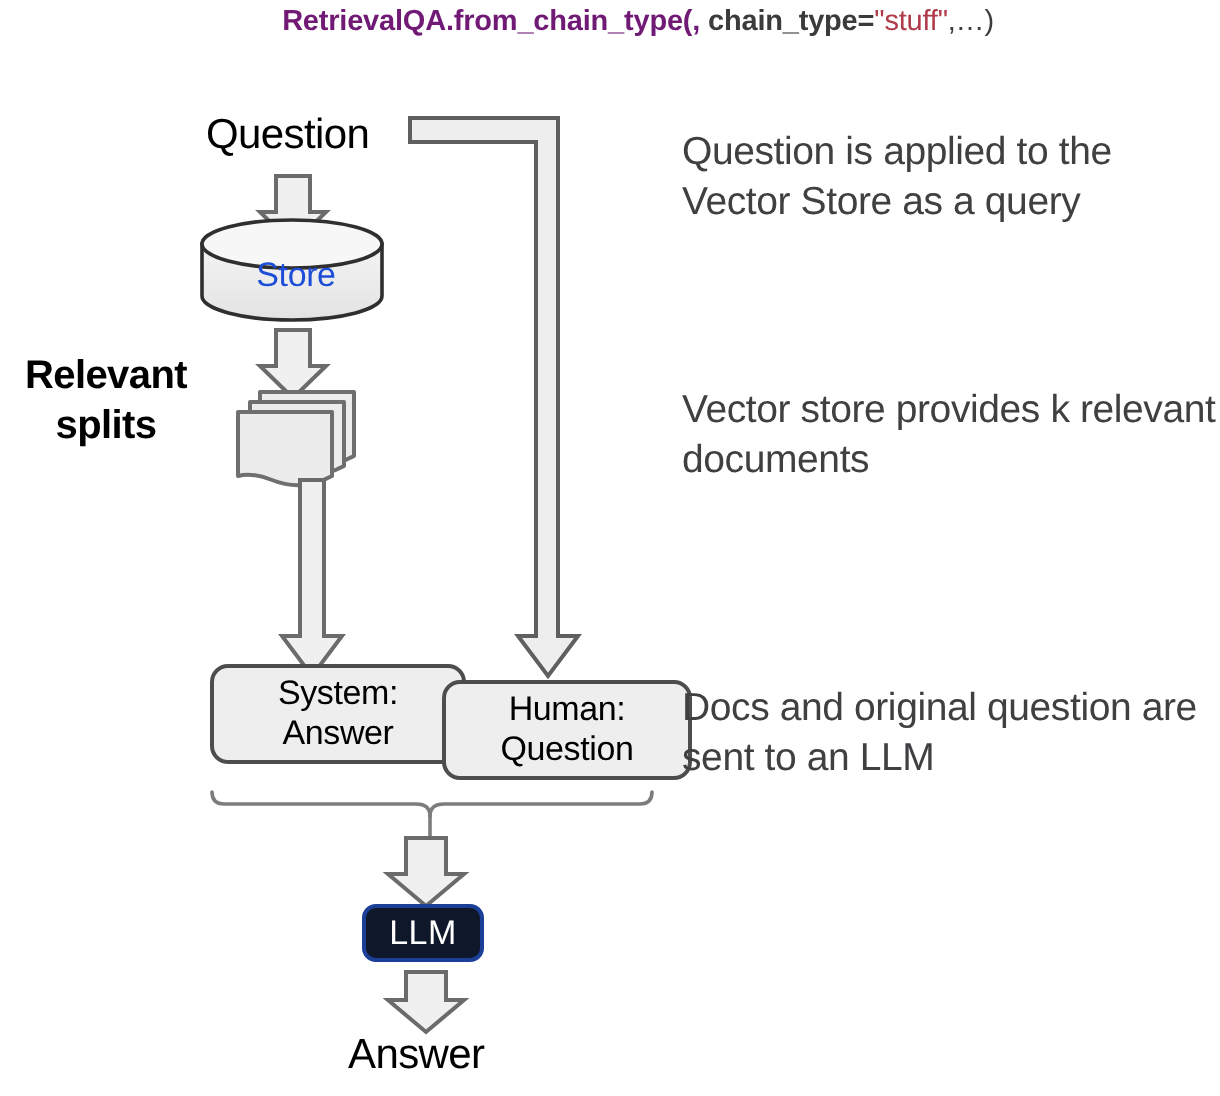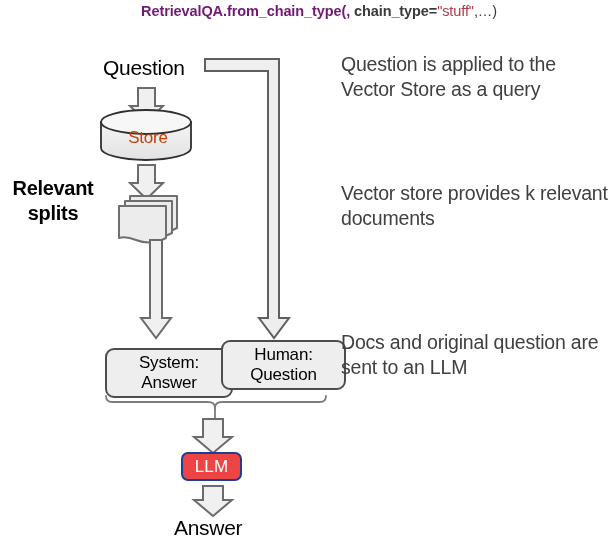--- a/index.html
+++ b/index.html
@@ -81,20 +81,21 @@
     color: #000000;
     letter-spacing: -0.3px;
   }
 
   
   .annotation {
     color: #3f4042;
     font-size: 19.5px;
     line-height: 25px;
     letter-spacing: -0.2px;
+    margin-top: 12px;
   }
   #annot-1 { left: 341px; top: 52px;  width: 268px; }
   #annot-2 { left: 341px; top: 181px; width: 268px; }
   #annot-3 { left: 341px; top: 330px; width: 258px; }
 
   
   .prompt-box {
     box-sizing: border-box;
     background: #eeeeee;
     border: 2px solid #4d4d4d;
@@ -102,30 +103,30 @@
     color: #000000;
     font-size: 17px;
     line-height: 20px;
     text-align: center;
     display: flex;
     flex-direction: column;
     align-items: center;
     justify-content: center;
     letter-spacing: -0.2px;
   }
-  #box-system { left: 105px; top: 348px; width: 128px; height: 50px; }
+  #box-system { left: 105px; top: 332px; width: 128px; height: 50px; }
   #box-human  { left: 221px; top: 340px; width: 125px; height: 50px; }
 
   #box-llm {
     left: 181px;
     top: 452px;
     width: 61px;
     height: 29px;
     box-sizing: border-box;
-    background: #ef4444;
+    background: #0f172a;
     border: 2px solid #1b3f96;
     border-radius: 7px;
     color: #ffffff;
     font-size: 17px;
     display: flex;
     align-items: center;
     justify-content: center;
     letter-spacing: 0.2px;
   }
 
@@ -136,21 +137,21 @@
     width: 610px; height: 548px;
     pointer-events: none;
   }
 
   .store-text {
     left: 110px;
     top: 128px;
     width: 76px;
     text-align: center;
     font-size: 17px;
-    color: #c2410c;
+    color: #1d4ed8;
     letter-spacing: -0.2px;
   }
 </style>
 </head>
 <body>
 
 <div id="canvas">
 
   <div class="abs" id="title-bar">
     <span class="code-fn">RetrievalQA.from_chain_type(,</span><span class="code-arg"> chain_type=</span><span class="code-str">"stuff"</span><span class="code-tail">,…)</span>

